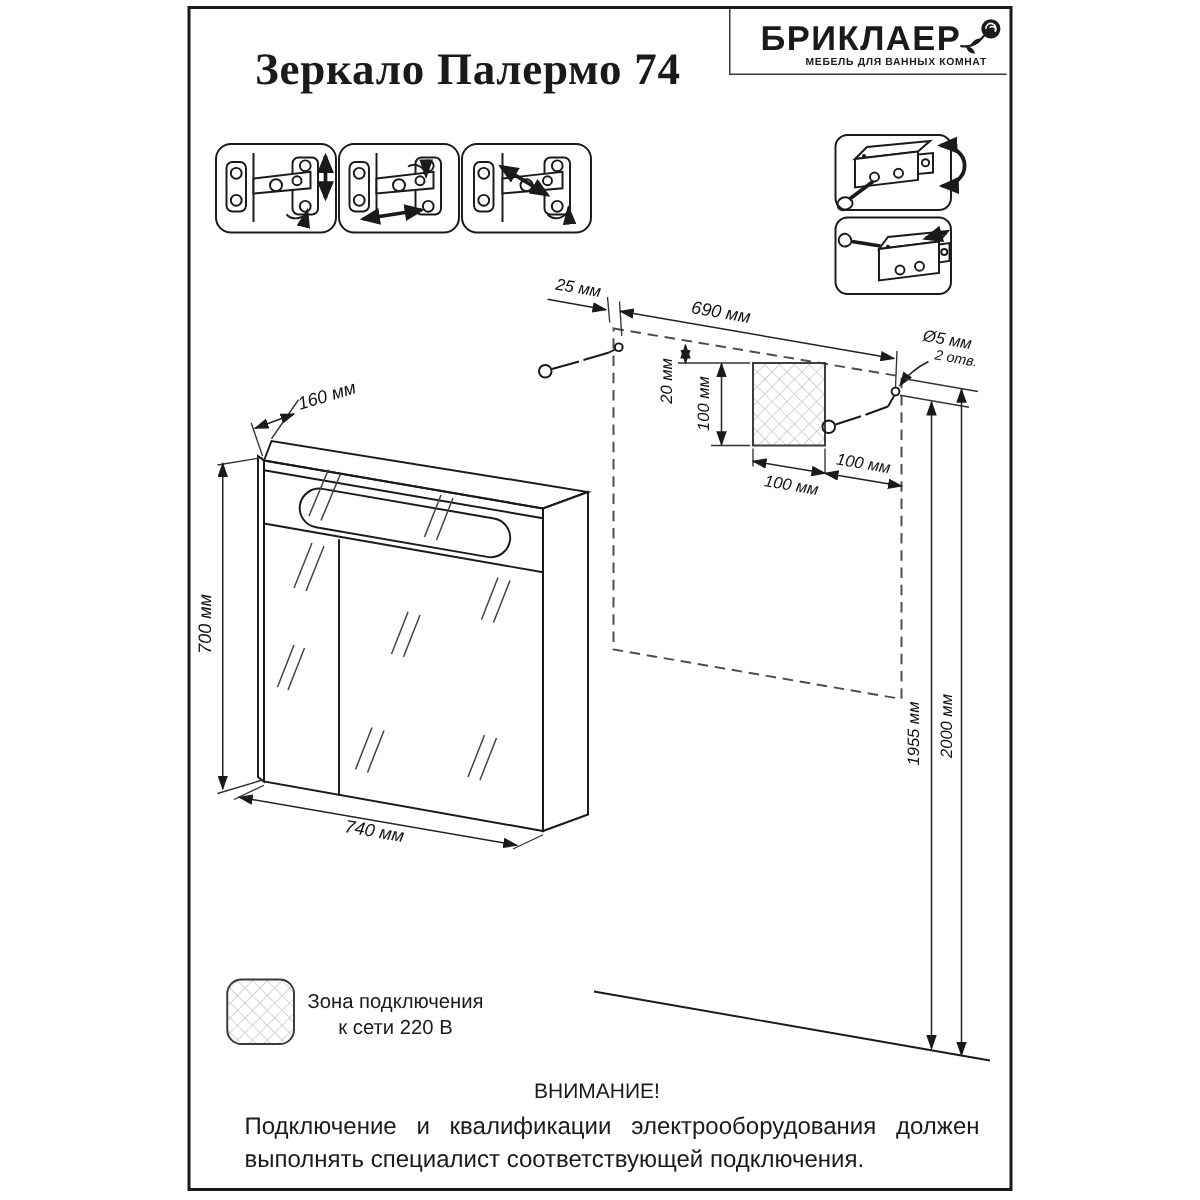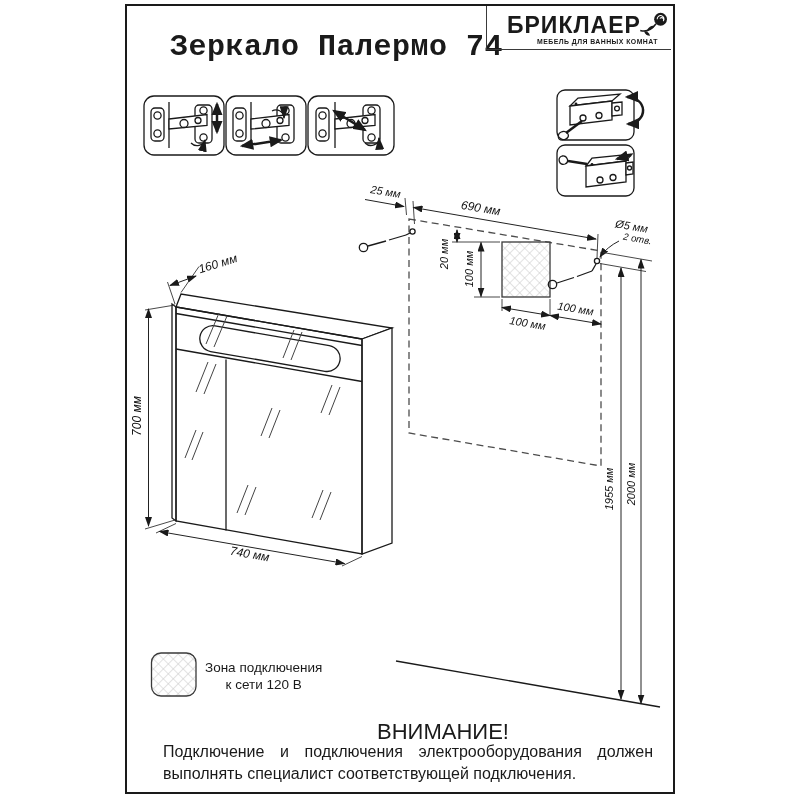--- a/index.html
+++ b/index.html
@@ -1,29 +1,29 @@
 <!DOCTYPE html>
 <html><head>
 <meta charset="utf-8">
 <style>
   html,body{margin:0;padding:0;background:#fff;}
   .canvas{position:relative;width:800px;height:800px;background:#fff;overflow:hidden;
           font-family:"Liberation Sans",sans-serif;color:#1a1a1a;}
   .frame{position:absolute;left:125px;top:4px;width:546px;height:786px;border:2px solid #1a1a1a;}
-  .title{position:absolute;left:170px;top:30px;font-family:Liberation Mono, monospace;
+  .title{position:absolute;left:170px;top:30px;font-family:Liberation Serif, serif;
          font-weight:bold;font-size:30px;letter-spacing:.5px;white-space:nowrap;}
   .logo-box{position:absolute;left:486px;top:6px;width:185px;height:44px;
             border-left:1.2px solid #3a3a3a;border-bottom:1.2px solid #3a3a3a;box-sizing:border-box;}
   .brand-row{display:flex;align-items:center;padding-left:20px;margin-top:6px;height:26px;}
   .brand-name{font-weight:bold;font-size:23px;letter-spacing:1px;line-height:1;}
   .rose{margin-left:-3px;margin-top:-4px;}
   .brand-tagline{font-size:6.9px;font-weight:bold;letter-spacing:.45px;text-align:right;
                  padding-right:13px;margin-top:0;}
   .legend-text{position:absolute;left:205px;top:659px;font-size:13.5px;line-height:17px;text-align:center;}
-  .warn-head{position:absolute;left:125px;top:719px;width:546px;text-align:center;font-size:22px;padding-left:45px;}
+  .warn-head{position:absolute;left:125px;top:719px;width:546px;text-align:center;font-size:14px;}
   .warn-body{position:absolute;left:163px;top:741px;width:490px;font-size:16px;line-height:21.5px;}
   .jline{text-align:justify;text-align-last:justify;}
   .draw{position:absolute;left:0;top:0;}
   
   .s{stroke:#1a1a1a;fill:none;stroke-width:1.3px;}
   .sw{stroke:#1a1a1a;fill:#fff;stroke-width:1.3px;}
   .thin{stroke:#333;fill:none;stroke-width:.9px;}
   .dash{stroke:#4d4d4d;fill:none;stroke-width:1.3px;stroke-dasharray:7 4.5;}
   .dim{stroke:#222;fill:none;stroke-width:1px;}
   .mir{stroke:#444;fill:none;stroke-width:1px;}
@@ -255,22 +255,22 @@
         <text class="dimtxt t11" transform="translate(634.5,484) rotate(-90)">2000 мм</text>
       </g>
       <line x1="396" y1="661" x2="660" y2="707" class="s" stroke-width="2.2"></line>
     </g>
 
     <rect x="151.5" y="653" width="44.5" height="43" rx="9.5" class="hatch-stroke" stroke-width="1.6"></rect>
   </svg>
 
   <div class="legend-text">
     <div>Зона подключения</div>
-    <div>к сети 120 В</div>
+    <div>к сети 220 В</div>
   </div>
 
   <div class="warn-head">ВНИМАНИЕ!</div>
   <div class="warn-body">
-    <div class="jline">Подключение и подключения электрооборудования должен</div>
+    <div class="jline">Подключение и квалификации электрооборудования должен</div>
     <div>выполнять специалист соответствующей подключения.</div>
   </div>
 
 </div>
 
 </body></html>

